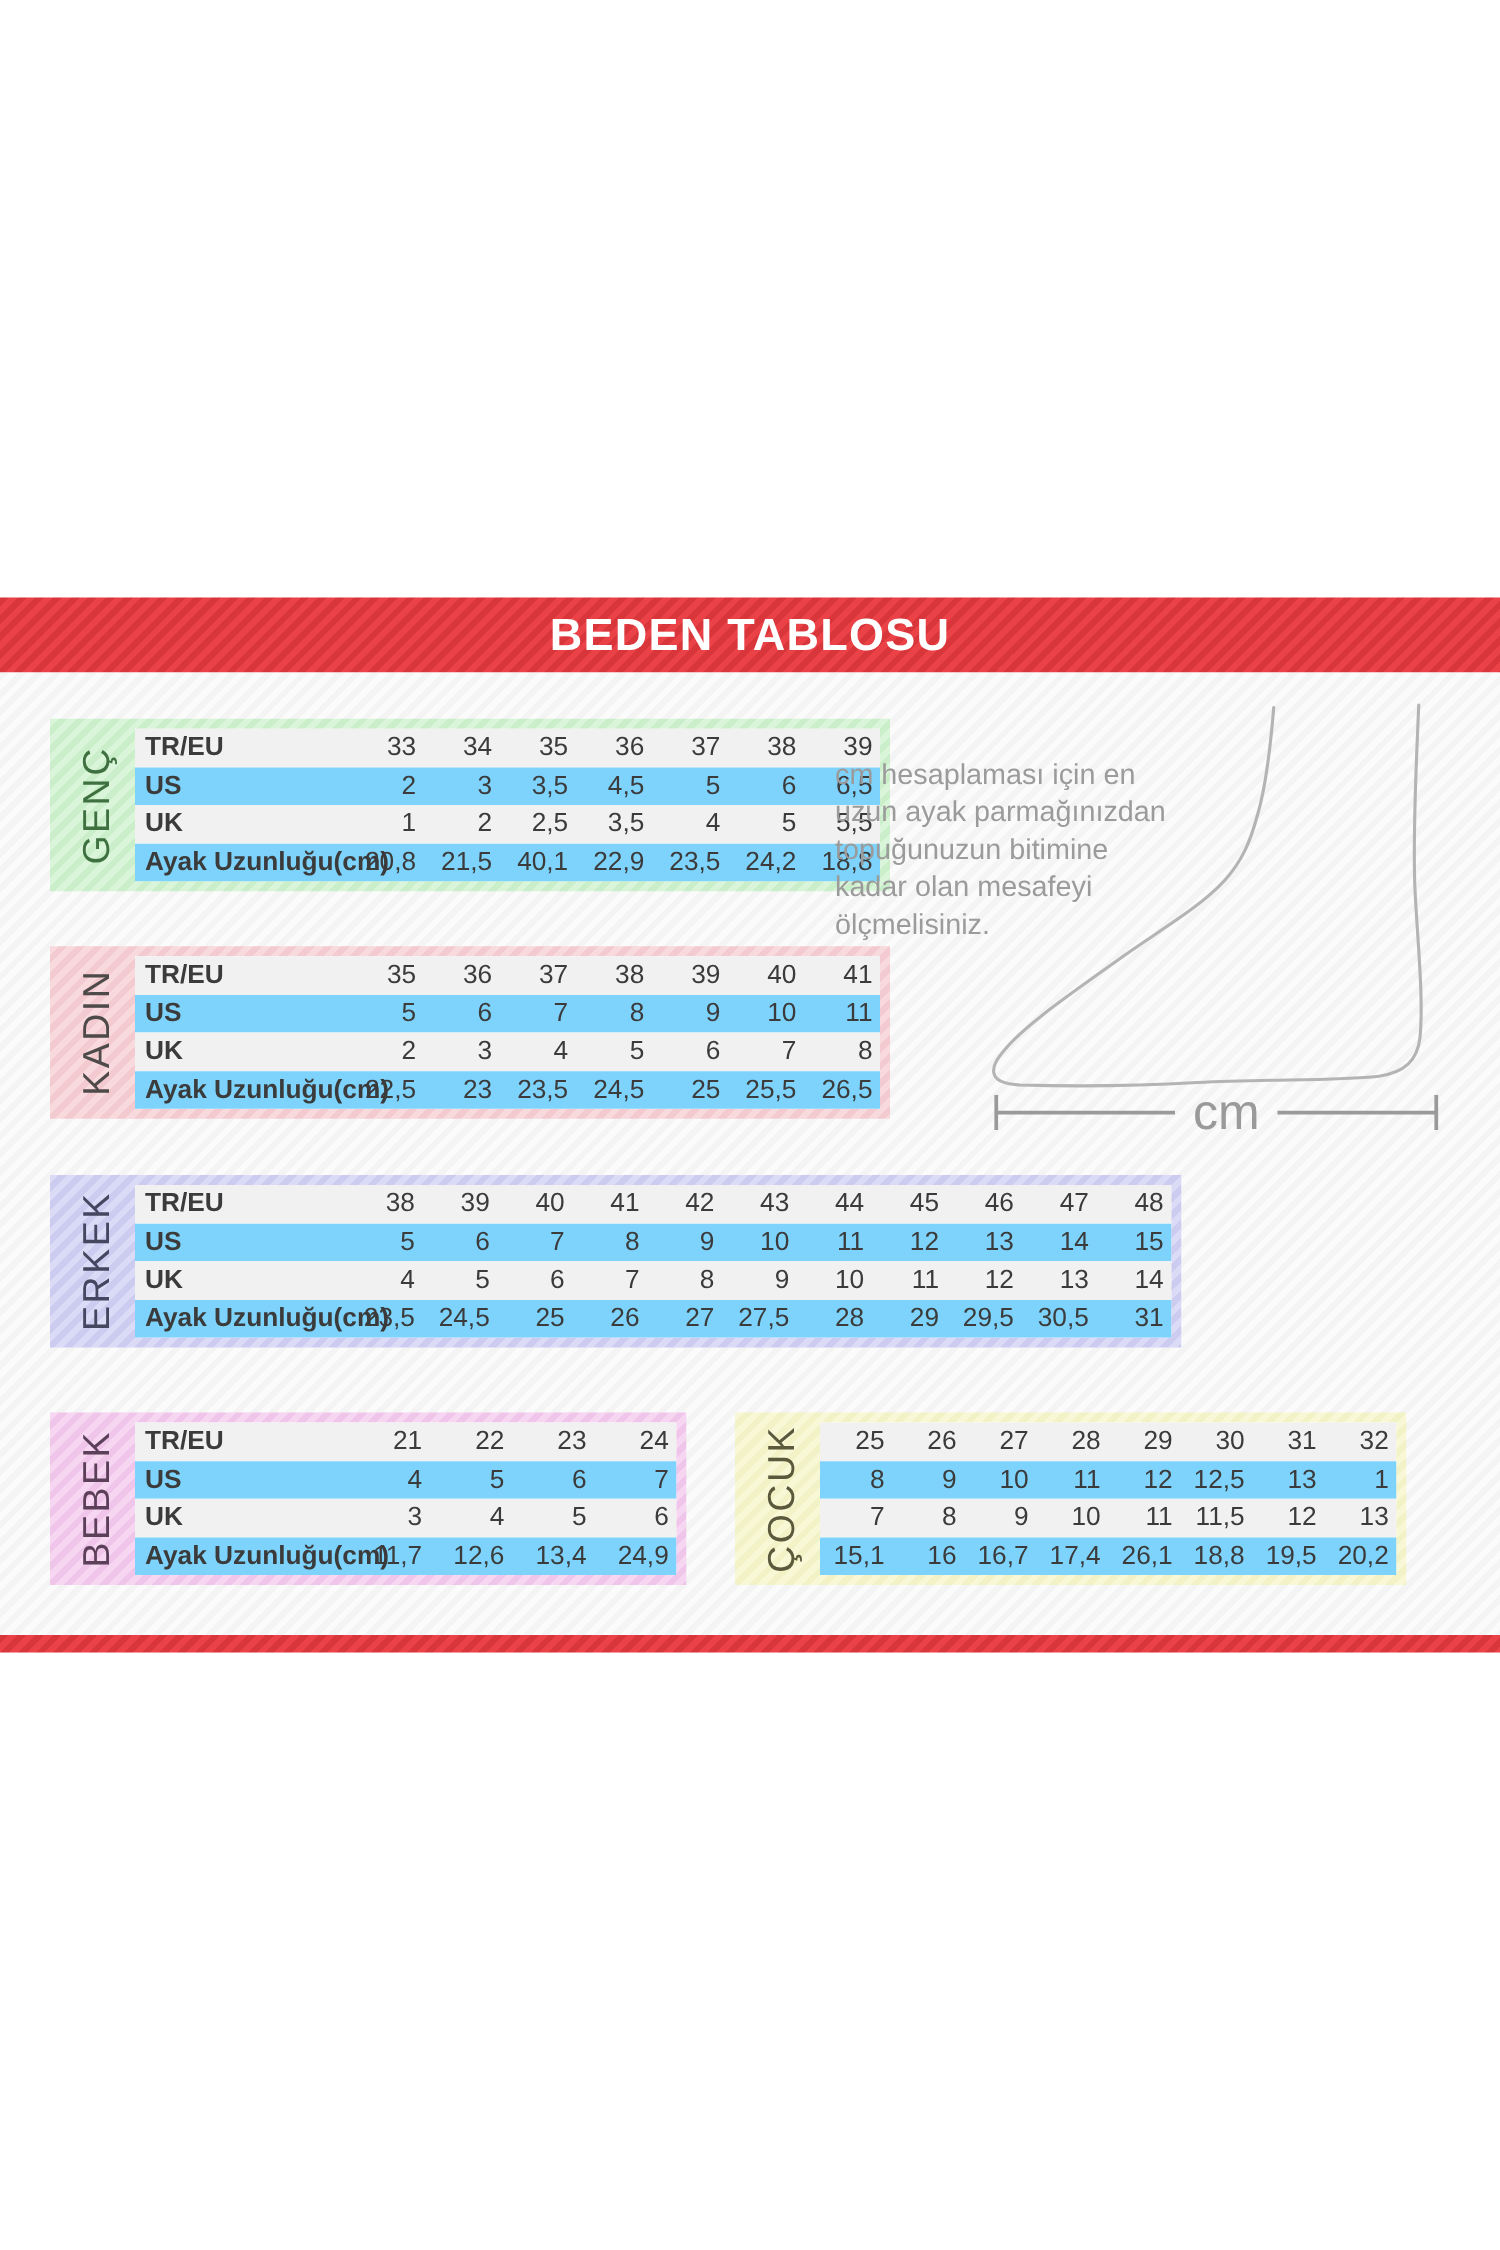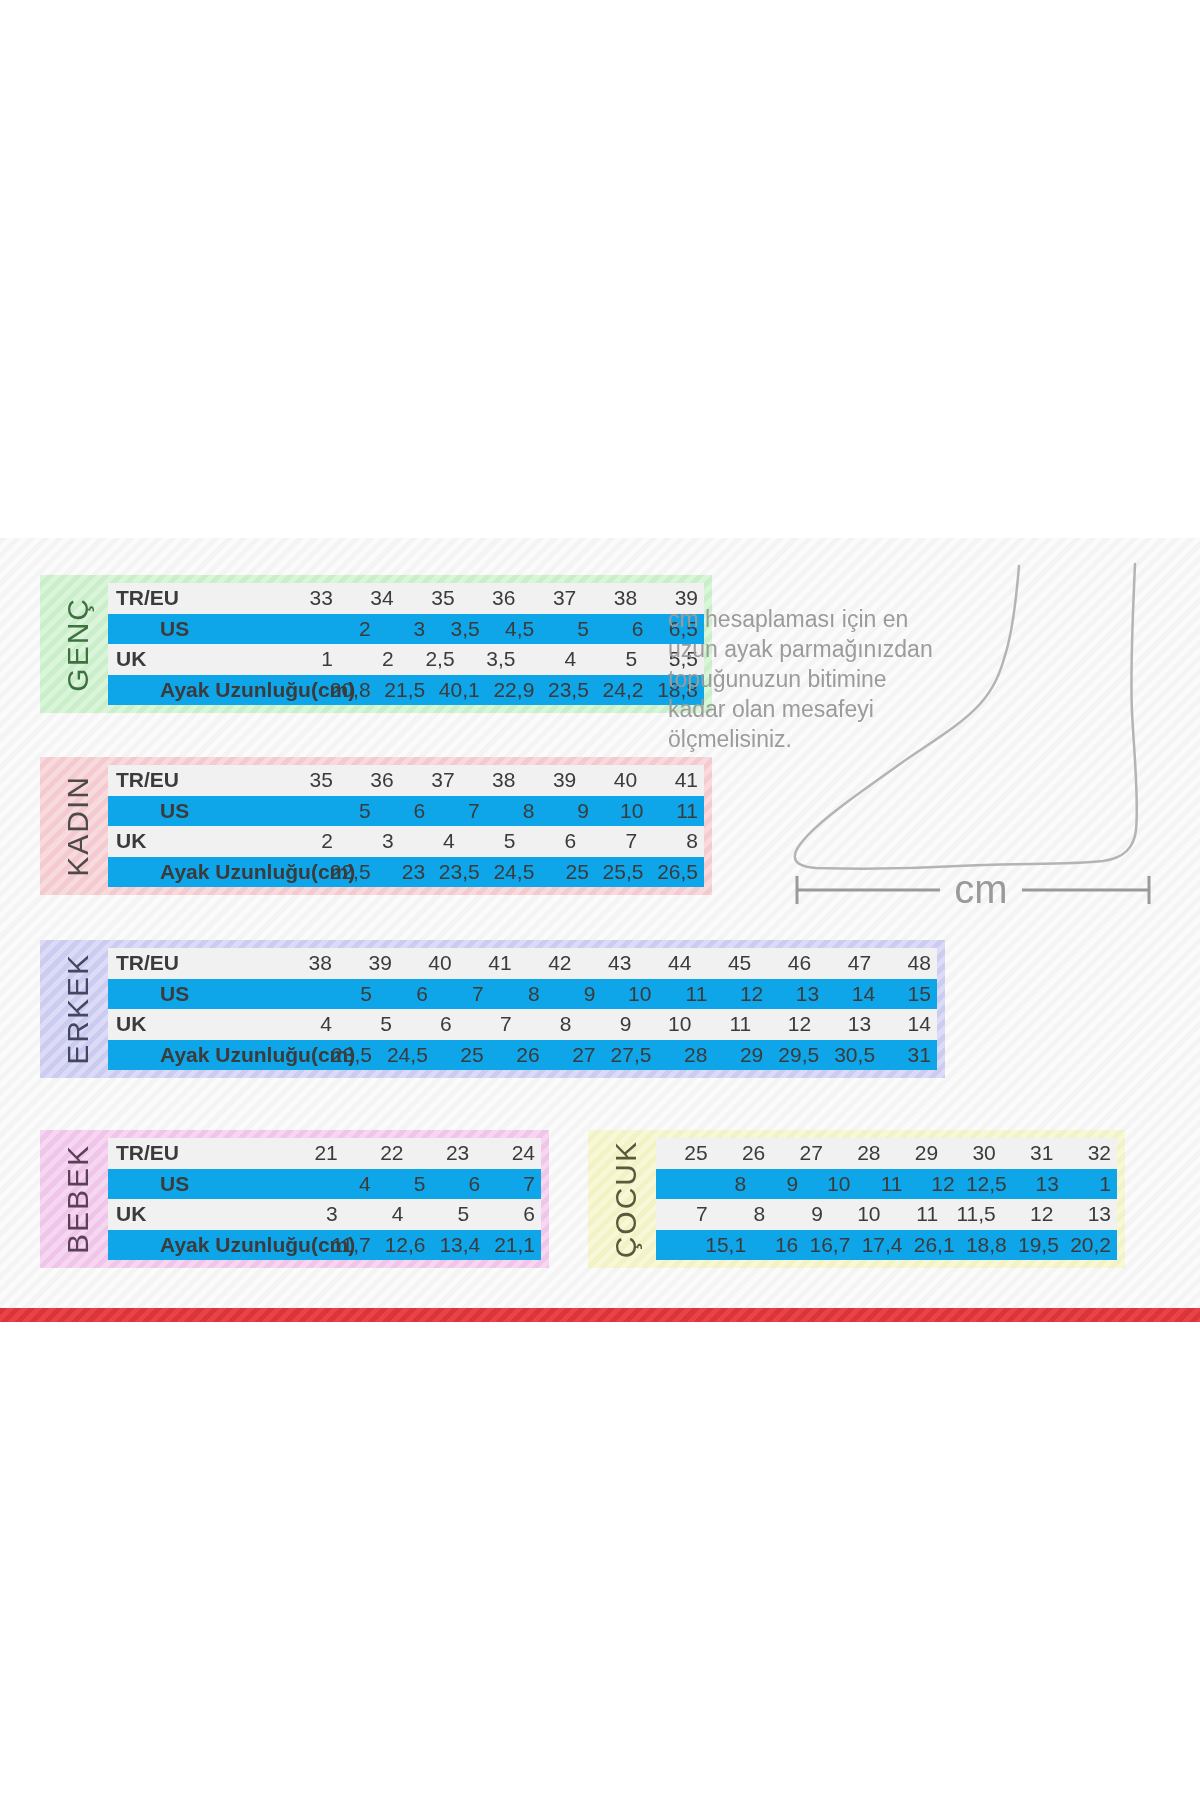--- a/index.html
+++ b/index.html
@@ -29,34 +29,37 @@
   .sec-bebek{left:40px;top:1130px;width:509px;height:138px;}
   .sec-cocuk{left:588px;top:1130px;width:537px;height:138px;}
 
   .sec-label{width:60px;display:flex;align-items:center;justify-content:center;}
   .sec-label span{writing-mode:vertical-rl;transform:rotate(180deg);
     font-size:30px;letter-spacing:2px;font-weight:400;color:var(--sec-text,#444);white-space:nowrap;}
 
   .ttable{flex:1;display:flex;flex-direction:column;background:#ffffff;}
   .trow{flex:1;display:flex;align-items:center;font-size:21px;color:#3b3b3b;}
   .trow.even{background:#f1f1f2;}
-  .trow.odd{background:#0ea5e9;padding-left:44px;}
+  .trow.odd{background:#7dd3fc;}
   .rlabel{width:170px;padding-left:8px;box-sizing:border-box;text-align:left;white-space:nowrap;font-weight:bold;}
   .cell{flex:1;text-align:right;padding-right:6px;box-sizing:border-box;white-space:nowrap;}
 
   
   .note{position:absolute;left:668px;top:604px;width:270px;color:#9b9b9b;
     font-size:23px;line-height:30px;}
   .footsvg{position:absolute;left:788px;top:552px;width:378px;height:360px;}
 </style>
 </head>
 <body>
 
 <div class="page">
 
+  <div class="banner stripes-red">
+    <div class="title">BEDEN TABLOSU</div>
+  </div>
 
   <div class="band stripes-light"></div>
 
   <div class="section stripes-tint sec-genc" style="--sec-bg: #cdf2cc; --sec-text: #3f7040;">
     <div class="sec-label">
         <span>GENÇ</span>
       </div>
     <div class="ttable">
         <div class="trow even">
           <div class="rlabel">TR/EU</div>
@@ -234,21 +237,21 @@
           <div class="cell">3</div>
           <div class="cell">4</div>
           <div class="cell">5</div>
           <div class="cell">6</div>
         </div>
         <div class="trow odd">
           <div class="rlabel">Ayak Uzunluğu(cm)</div>
           <div class="cell">11,7</div>
           <div class="cell">12,6</div>
           <div class="cell">13,4</div>
-          <div class="cell">21,1</div>
+          <div class="cell">24,9</div>
         </div>
       </div>
   </div>
   <div class="section stripes-tint sec-cocuk" style="--sec-bg: #f6f6ca; --sec-text: #5a593c;">
     <div class="sec-label">
         <span>ÇOCUK</span>
       </div>
     <div class="ttable">
         <div class="trow even">
           <div class="cell">25</div>

